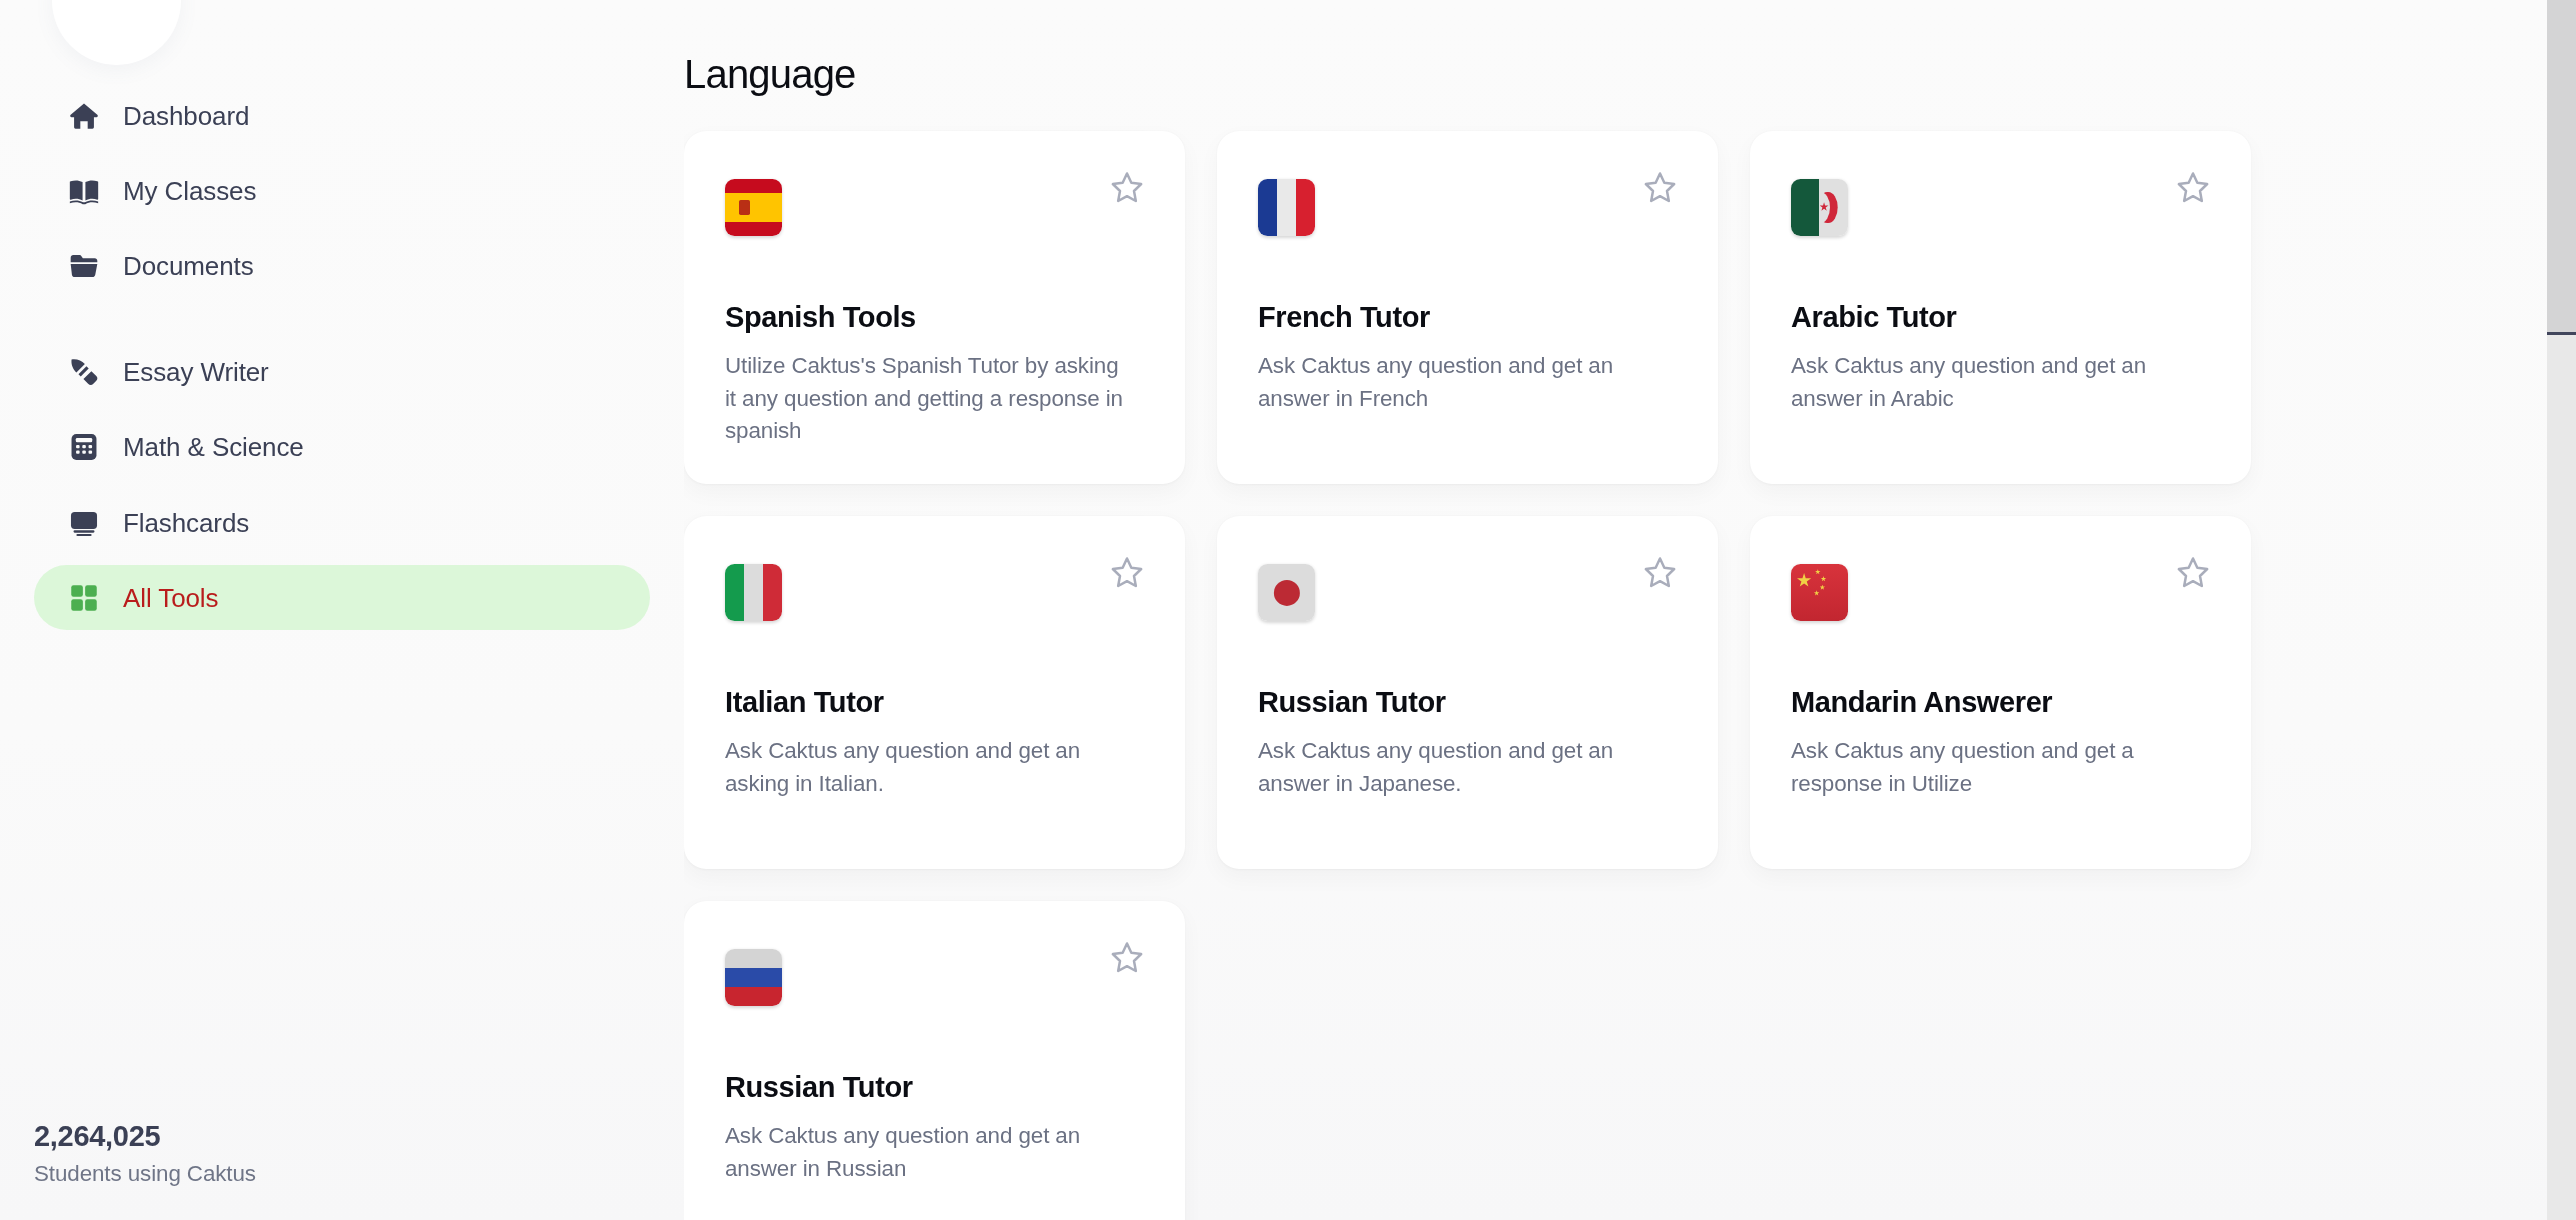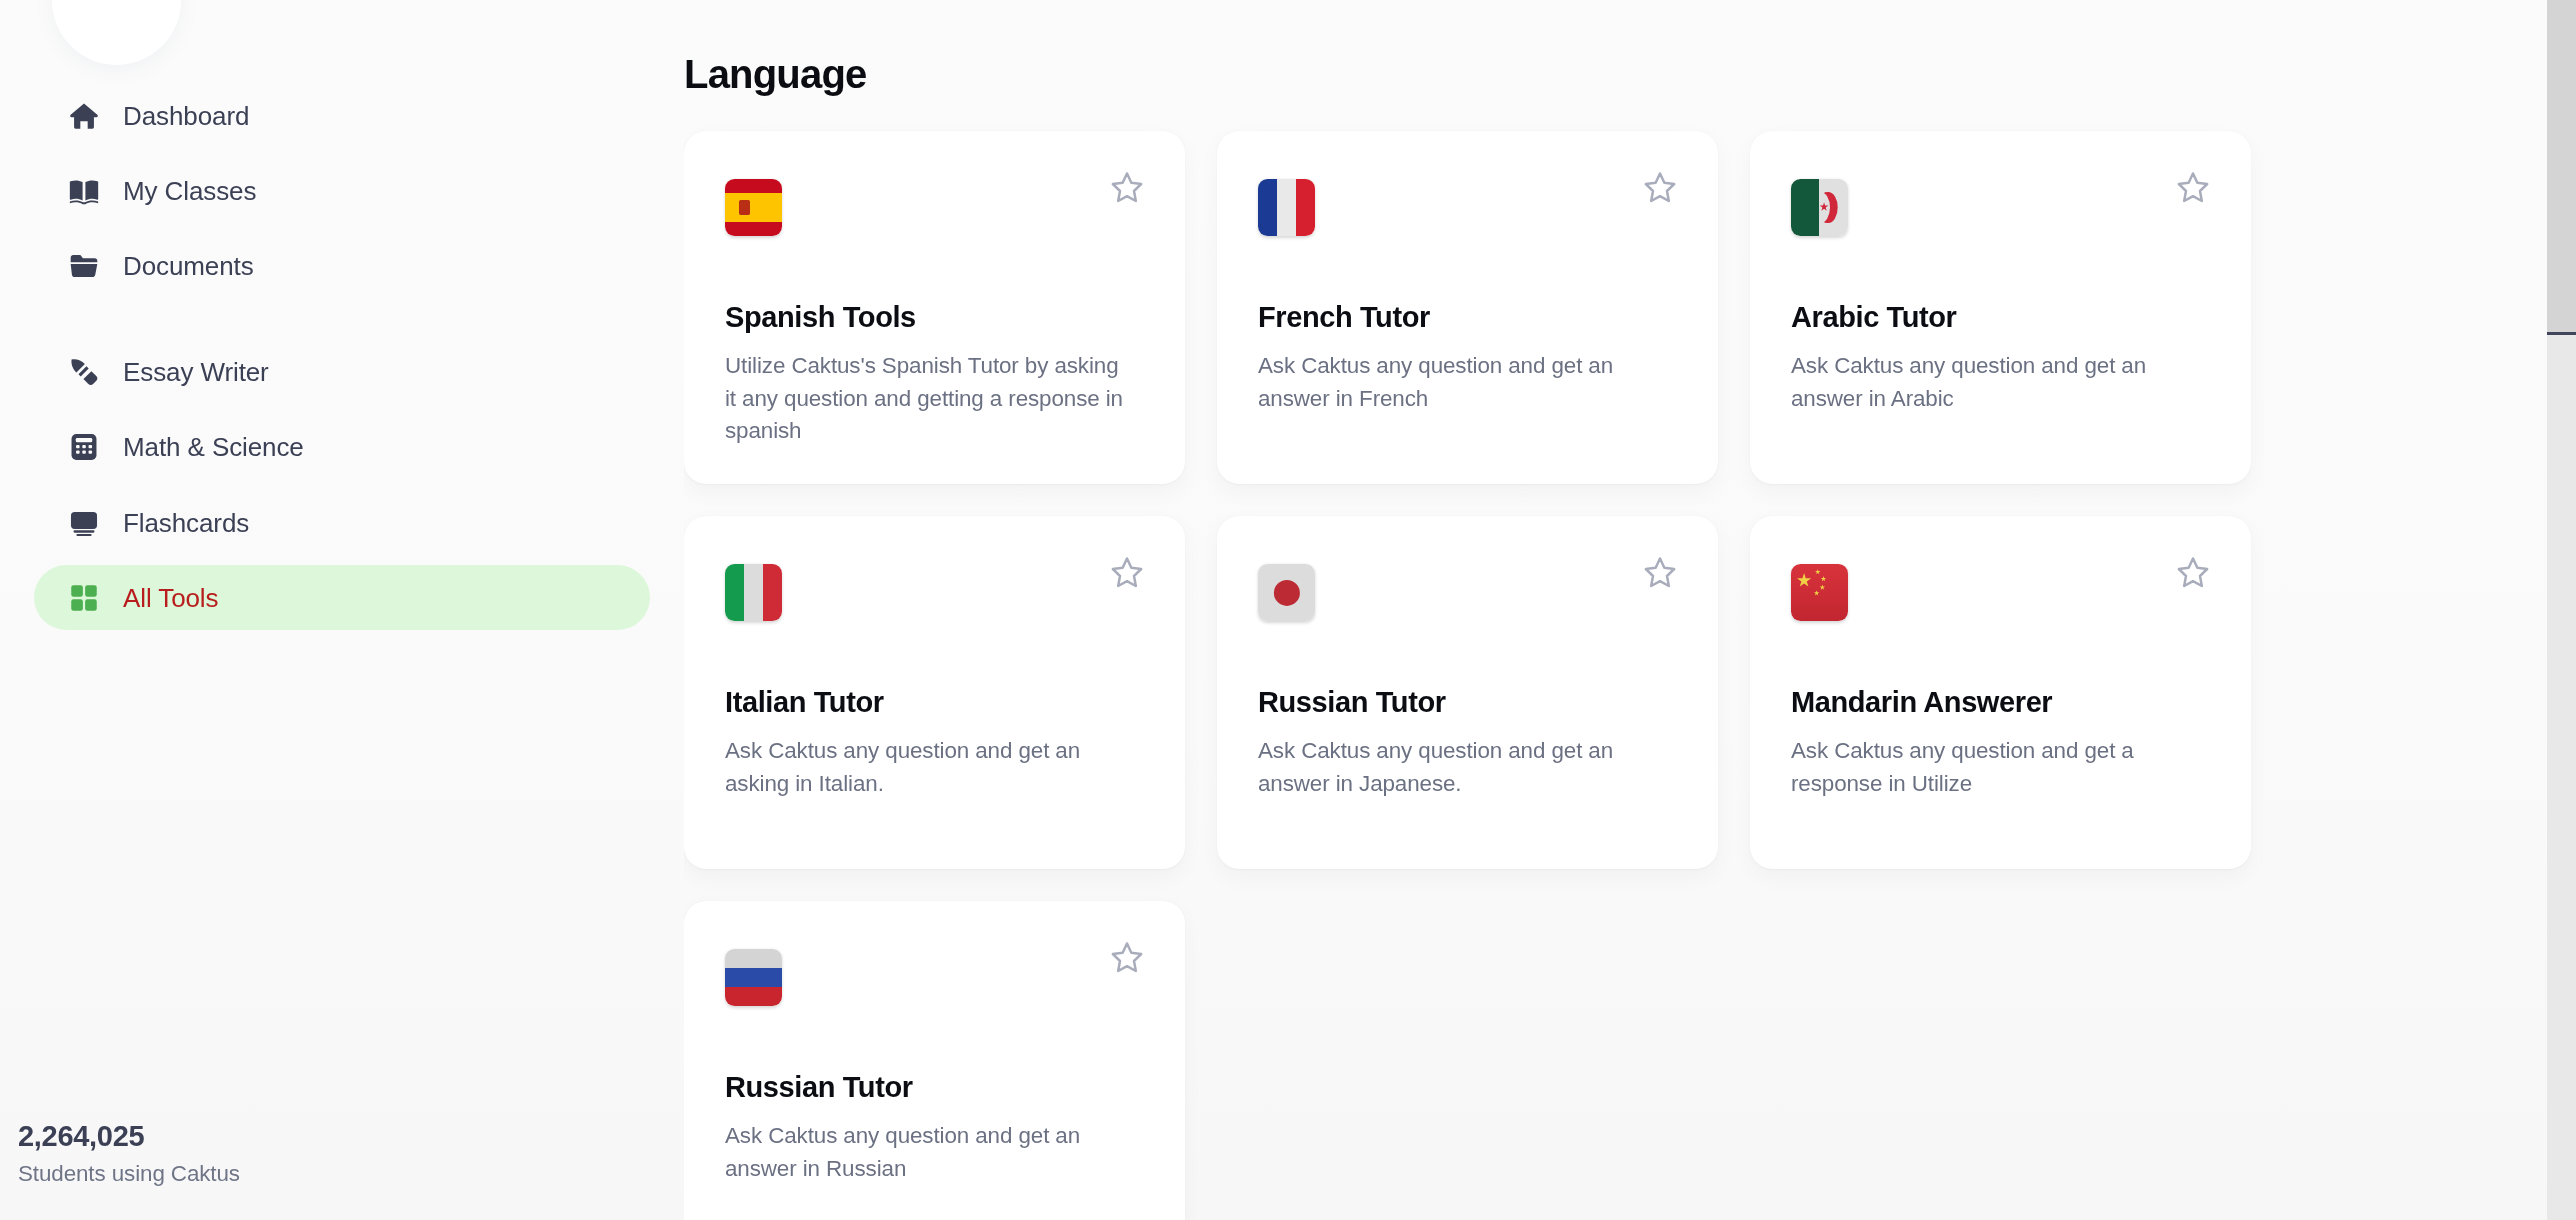--- a/index.html
+++ b/index.html
@@ -85,21 +85,21 @@
   .nav-icon svg { display: block; }
 
   .nav-item.active {
     background: #dcf7d9;
   }
   .nav-item.active .label { color: #b91c1c; }
 
   
   .stat {
     position: absolute;
-    left: 18px;
+    left: 34px;
     bottom: 34px;
   }
   .stat-value {
     font-size: 29px;
     font-weight: 700;
     color: #3b4055;
     letter-spacing: -0.3px;
     line-height: 1.25;
   }
   .stat-label {
@@ -113,21 +113,21 @@
   .main {
     position: relative;
     flex: 1 1 auto;
     height: 100%;
     padding: 52px 0 0 0;
     overflow: hidden;
   }
 
   .section-title {
     font-size: 40px;
-    font-weight: 700;
+    font-weight: 400;
     color: #0b0d13;
     letter-spacing: -0.8px;
     margin-left: 0;
     padding-left: 0;
   }
 
   .title-row { padding-left: 0; margin-left: 0; }
 
   .grid {
     margin-top: 34px;

